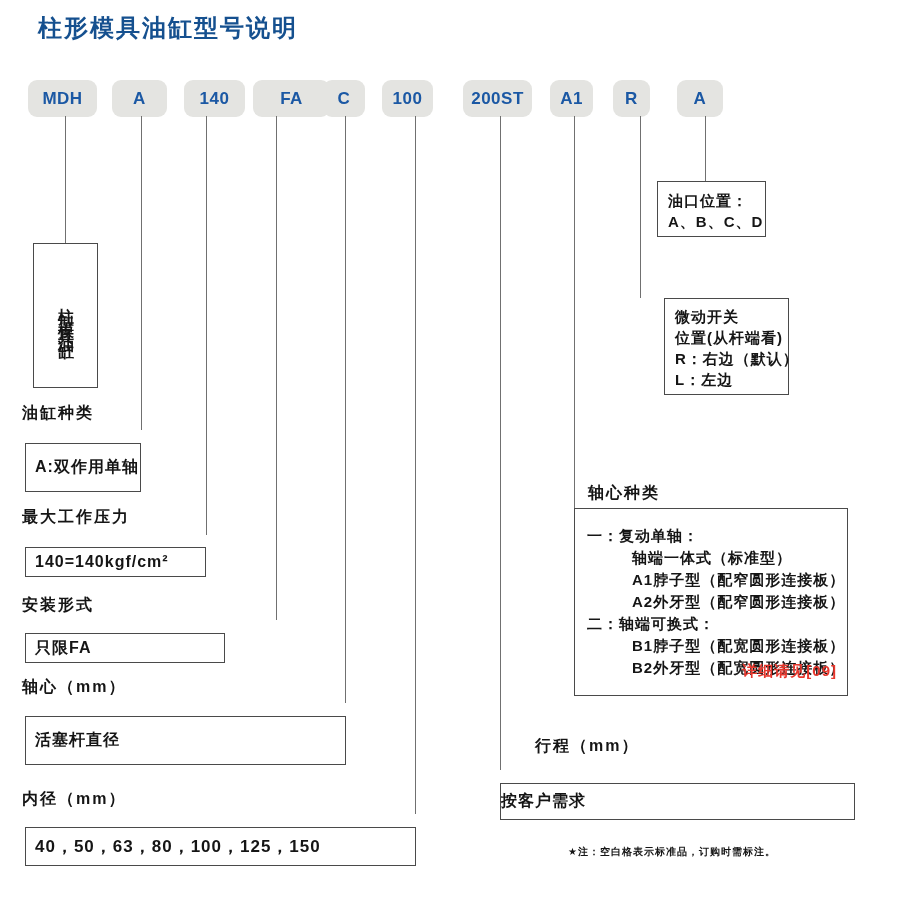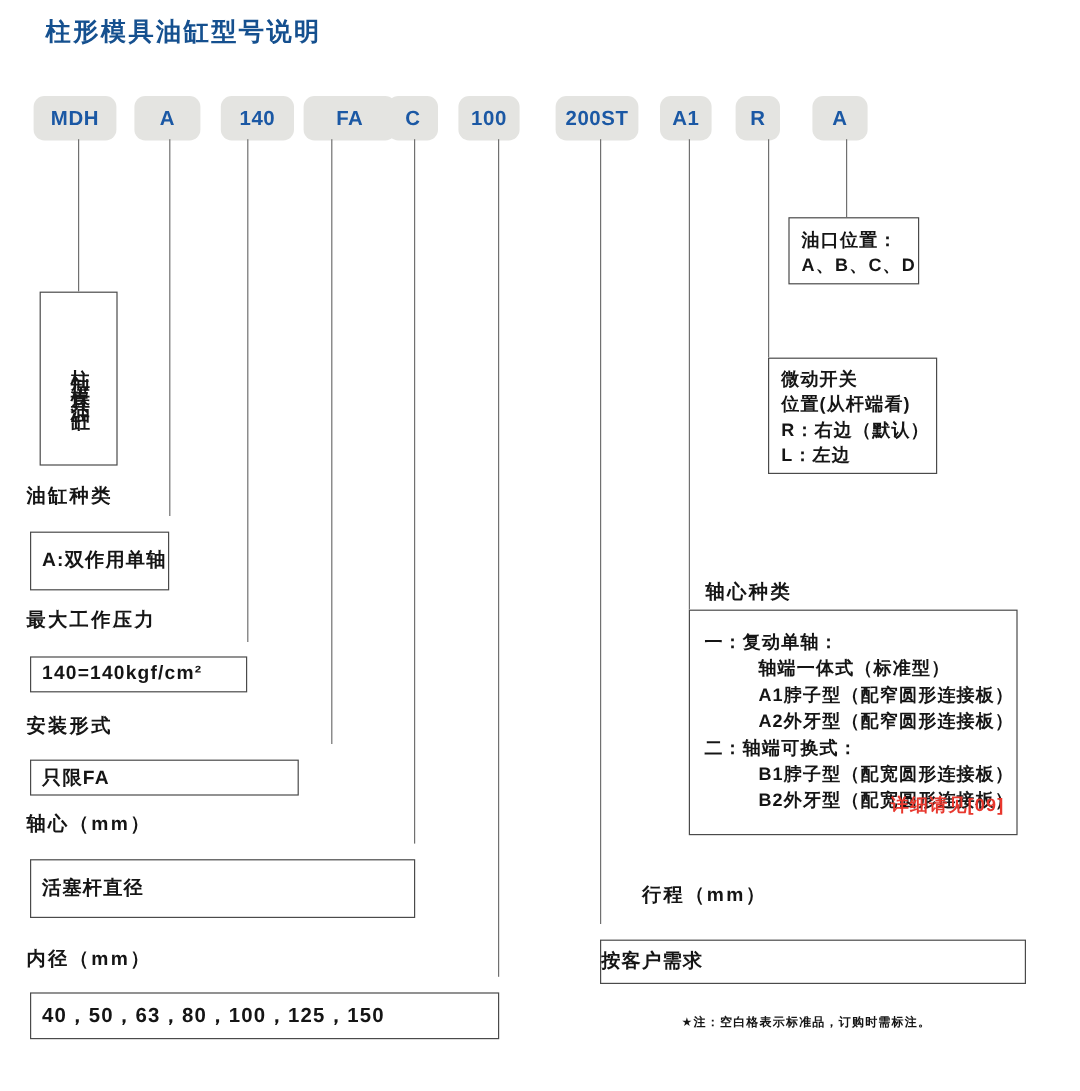--- a/index.html
+++ b/index.html
@@ -1,21 +1,21 @@
 <!DOCTYPE html>
 <html><head>
 <meta charset="utf-8">
 <style>
   html,body{margin:0;padding:0;background:#ffffff;}
   .canvas{
     position:relative;width:900px;height:909px;background:#ffffff;overflow:hidden;
     font-family:"Liberation Sans","DejaVu Sans",sans-serif;color:#111;
   }
   .title{
-    position:absolute;left:38px;top:12px;font-size:21px;font-weight:bold;
+    position:absolute;left:38px;top:12px;font-size:24px;font-weight:bold;
     color:#15508f;letter-spacing:2px;white-space:nowrap;text-align:right;
   }
   .code{
     position:absolute;top:80px;height:37px;background:#e4e4e1;border-radius:9px;
     color:#1b58a4;font-weight:bold;font-size:17px;letter-spacing:0.5px;
     display:flex;align-items:center;justify-content:center;
   }
   .vline{position:absolute;width:1px;background:#707070;}
   .wbox{
     position:absolute;background:#ffffff;border:1px solid #4a4a4a;box-sizing:border-box;
@@ -81,21 +81,21 @@
     <span>柱型模具油缸</span>
   </div>
 
   <div class="lbl" style="left:22px;top:403px">油缸种类</div>
   <div class="wbox hbox pad8" style="left:25px;top:430px;width:116px;height:49px">A:双作用单轴</div>
 
   <div class="lbl" style="left:22px;top:507px">最大工作压力</div>
   <div class="wbox hbox pad8" style="left:25px;top:534px;width:181px;height:30px">140=140kgf/cm²</div>
 
   <div class="lbl" style="left:22px;top:595px">安装形式</div>
-  <div class="wbox hbox pad8" style="left:25px;top:620px;width:224px;height:30px">只限FA</div>
+  <div class="wbox hbox pad8" style="left:25px;top:620px;width:200px;height:30px">只限FA</div>
 
   <div class="lbl" style="left:22px;top:677px">轴心（mm）</div>
   <div class="wbox hbox pad8" style="left:25px;top:703px;width:321px;height:49px">活塞杆直径</div>
 
   <div class="lbl" style="left:22px;top:789px">内径（mm）</div>
   <div class="wbox hbox pad8" style="left:25px;top:814px;width:391px;height:39px;font-size:17px">40，50，63，80，100，125，150</div>
 
   <div class="lbl" style="left:535px;top:736px">行程（mm）</div>
   <div class="wbox hbox" style="left:500px;top:770px;width:355px;height:37px;">按客户需求</div>
 
@@ -104,21 +104,21 @@
     <div class="ln">一：复动单轴：</div>
     <div class="ln indent">轴端一体式（标准型）</div>
     <div class="ln indent">A1脖子型（配窄圆形连接板）</div>
     <div class="ln indent">A2外牙型（配窄圆形连接板）</div>
     <div class="ln">二：轴端可换式：</div>
     <div class="ln indent">B1脖子型（配宽圆形连接板）</div>
     <div class="ln indent">B2外牙型（配宽圆形连接板）</div>
     <div class="redlink">详细请见[09]</div>
   </div>
 
-  <div class="wbox multiline" style="left:640px;top:298px;width:141px;height:97px;padding:7px 4px 0 10px">
+  <div class="wbox multiline" style="left:664px;top:298px;width:125px;height:97px;padding:7px 4px 0 10px">
     <div class="ln">微动开关</div>
     <div class="ln">位置(从杆端看)</div>
     <div class="ln">R：右边（默认）</div>
     <div class="ln">L：左边</div>
   </div>
 
   <div class="wbox multiline" style="left:657px;top:181px;width:109px;height:56px;padding:8px 0 0 10px">
     <div class="ln">油口位置：</div>
     <div class="ln">A、B、C、D</div>
   </div>

